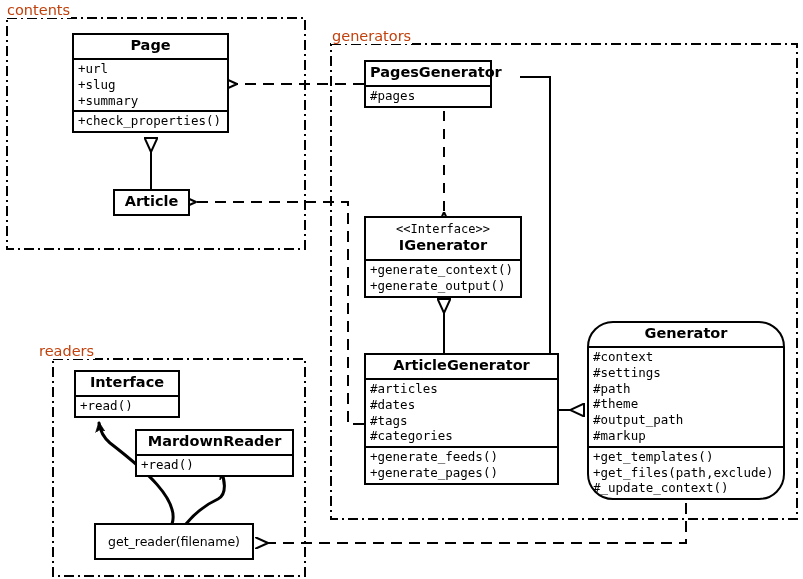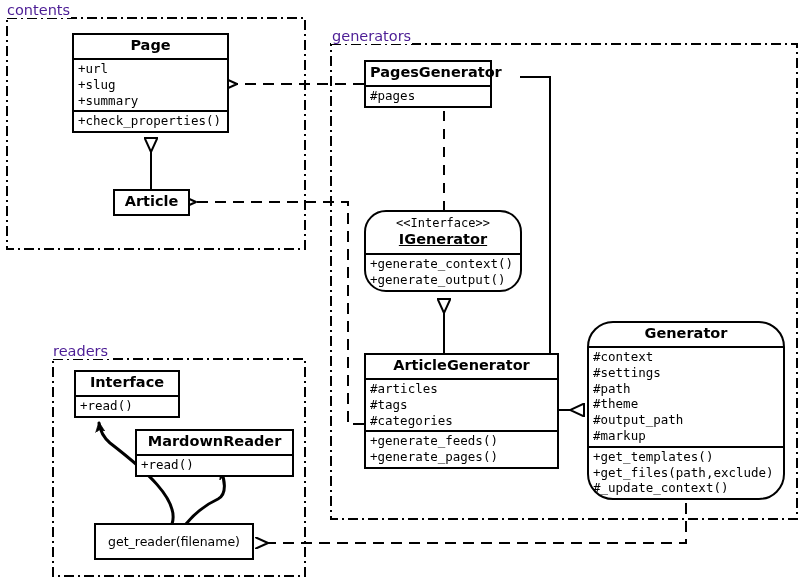--- a/index.html
+++ b/index.html
@@ -71,21 +71,21 @@
     align-items: center;
     justify-content: center;
     font-family: "DejaVu Sans", sans-serif;
     font-size: 12.5px;
   }
   
   .pkg-label {
     position: absolute;
     font-family: "DejaVu Sans", sans-serif;
     font-size: 14.5px;
-    color: #4c1d95;
+    color: #c2410c;
     background: #ffffff;
     z-index: 6;
     line-height: 1;
     padding: 0 1px;
   }
 </style>
 </head>
 <body>
 
 <div id="canvas">
@@ -123,21 +123,21 @@
 
     <path d="M 686,503 L 686,543 L 268,543" fill="none" stroke="#000" stroke-width="2" stroke-dasharray="11,7" marker-end="url(#openArrow)"></path>
 
     <path d="M 172,524 C 180,500 145,470 110,443 C 103,437 100,430 99,423" fill="none" stroke="#000" stroke-width="3" stroke-linecap="round" marker-end="url(#solidArrow)"></path>
 
     <path d="M 186,524 C 195,513 205,505 218,499 C 228,494 224,478 221,470" fill="none" stroke="#000" stroke-width="3" stroke-linecap="round" marker-end="url(#solidArrow)"></path>
   </svg>
 
   <div class="pkg-label" style="left:6px; top:3px;">contents</div>
   <div class="pkg-label" style="left:331px; top:29px;">generators</div>
-  <div class="pkg-label" style="left:52px; top:344px;">readers</div>
+  <div class="pkg-label" style="left:38px; top:344px;">readers</div>
 
   <div class="uml" style="left:72px; top:33px; width:157px;">
     <div class="sect title">Page</div>
     <div class="sect">
       <div class="member">+url</div>
       <div class="member">+slug</div>
       <div class="member">+summary</div>
     </div>
     <div class="sect">
       <div class="member">+check_properties()</div>
@@ -148,35 +148,36 @@
     <div class="sect title">Article</div>
   </div>
 
   <div class="uml" style="left:364px; top:60px; width:128px;">
     <div class="sect title">PagesGenerator</div>
     <div class="sect">
       <div class="member">#pages</div>
     </div>
   </div>
 
-  <div class="uml" style="left:364px; top:210px; width:158px;border-radius:22px;">
+  <div class="uml" style="left:364px; top:216px; width:158px;">
     <div class="sect" style="padding:4px 4px 5px 4px;">
       <div class="stereo">&lt;&lt;Interface&gt;&gt;</div>
-      <div class="title" style="padding:0;text-decoration:underline;">IGenerator</div>
+      <div class="title" style="padding:0;">IGenerator</div>
     </div>
     <div class="sect">
       <div class="member">+generate_context()</div>
       <div class="member">+generate_output()</div>
     </div>
   </div>
 
   <div class="uml" style="left:364px; top:353px; width:195px;">
     <div class="sect title">ArticleGenerator</div>
     <div class="sect">
       <div class="member">#articles</div>
+      <div class="member">#dates</div>
       <div class="member">#tags</div>
       <div class="member">#categories</div>
     </div>
     <div class="sect">
       <div class="member">+generate_feeds()</div>
       <div class="member">+generate_pages()</div>
     </div>
   </div>
 
   <div class="uml" style="left:587px; top:321px; width:198px;border-radius:26px;">

